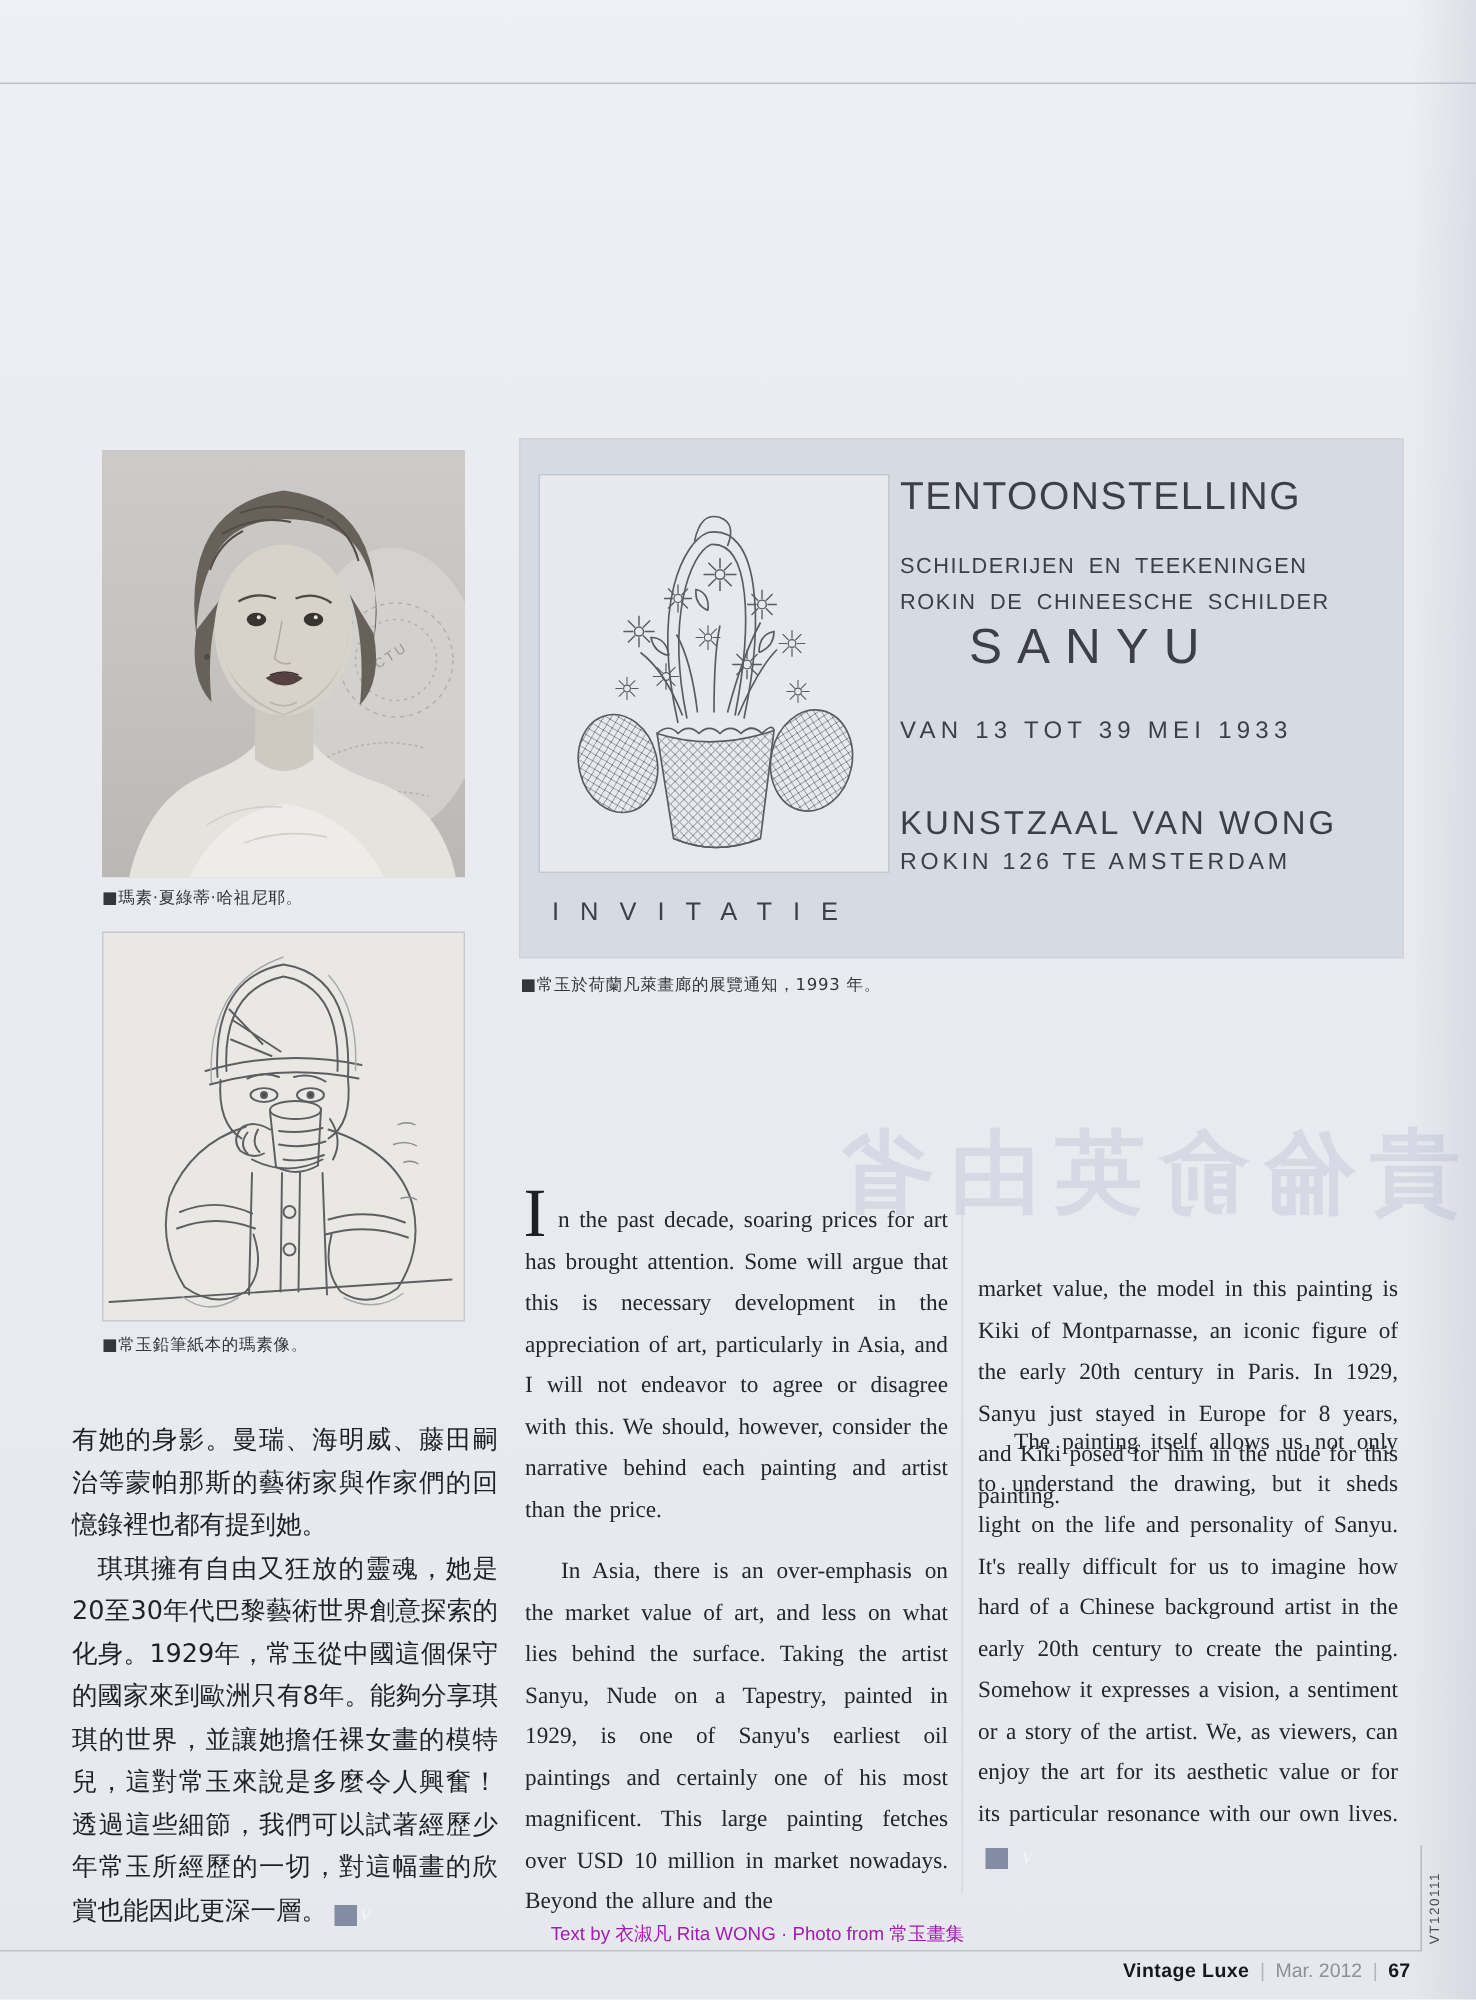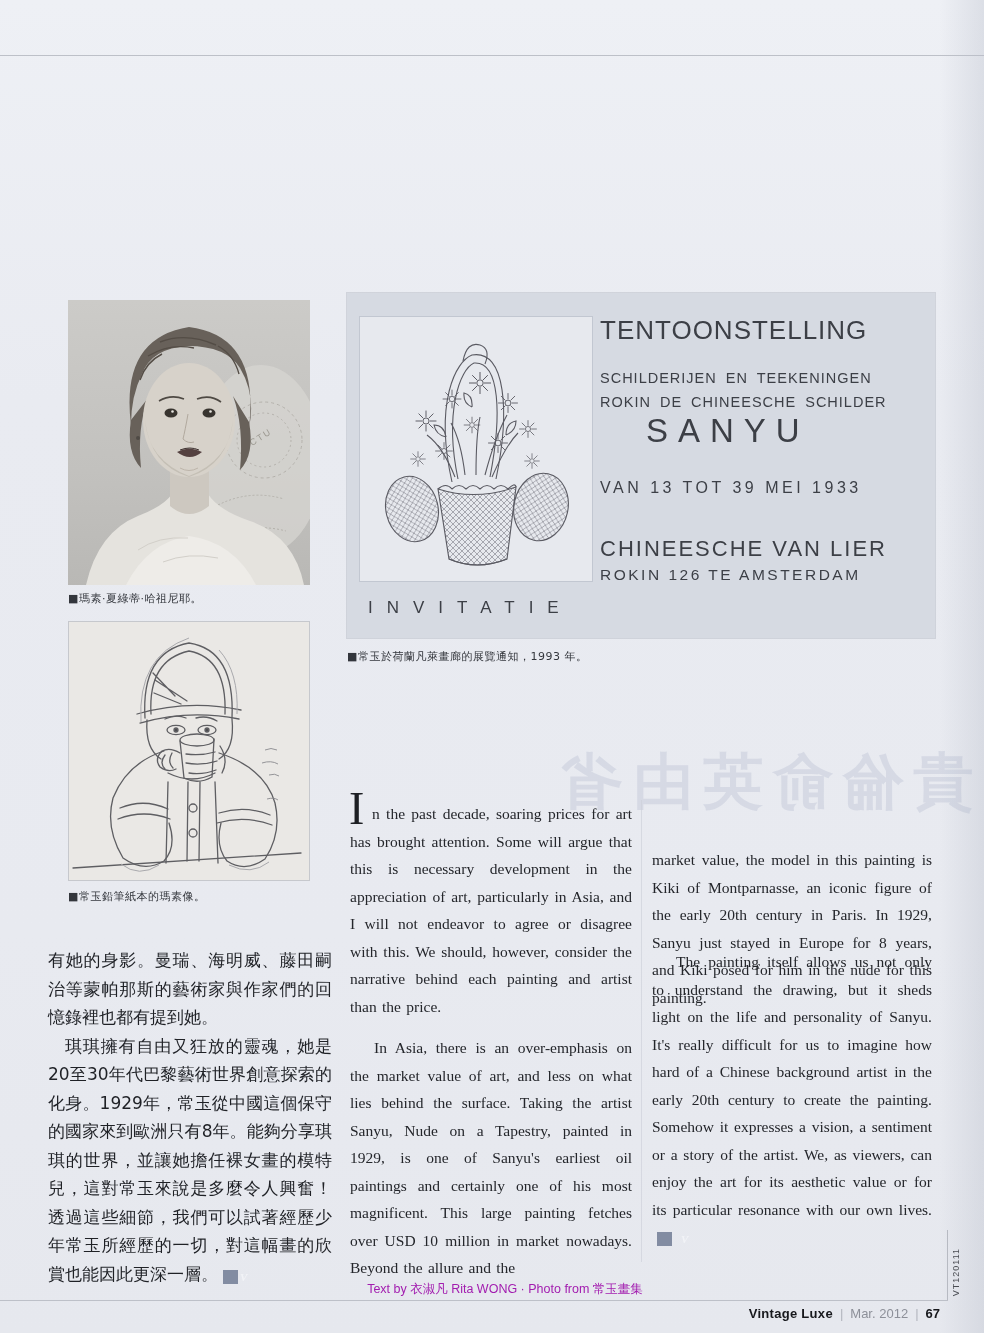--- a/index.html
+++ b/index.html
@@ -203,21 +203,21 @@
       <use href="#dz" transform="translate(172,144) scale(.7)"></use>
     </svg>
   </div>
   <div class="abs card-text t-invit" style="left:21px;top:305px;">INVITATIE</div>
 
   <div class="abs card-text t-title" style="left:253px;top:22px;">TENTOONSTELLING</div>
   <div class="abs card-text t-sub" style="left:253px;top:57px;">SCHILDERIJEN EN TEEKENINGEN</div>
   <div class="abs card-text t-sub" style="left:253px;top:81px;">ROKIN DE CHINEESCHE SCHILDER</div>
   <div class="abs card-text t-artist" style="left:299px;top:119px;">SANYU</div>
   <div class="abs card-text t-dates" style="left:253px;top:186px;">VAN 13 TOT 39 MEI 1933</div>
-  <div class="abs card-text t-venue" style="left:253px;top:243px;">CHINEESCHE VAN LIER</div>
+  <div class="abs card-text t-venue" style="left:253px;top:243px;">KUNSTZAAL VAN WONG</div>
   <div class="abs card-text t-addr" style="left:253px;top:273px;">ROKIN 126 TE AMSTERDAM</div>
 </div>
 <div class="abs caption" style="left:347px;top:649px;width:400px;">■常玉於荷蘭凡萊畫廊的展覽通知，1993 年。</div>
 
 <div class="abs watermark" style="left:552px;top:742px;">貴倫俞英由省</div>
 
 <div class="abs" style="left:48px;top:946px;width:284px;">
   <p class="zh">有她的身影。曼瑞、海明威、藤田嗣治等蒙帕那斯的藝術家與作家們的回憶錄裡也都有提到她。</p>
   <p class="zh zh-indent"><span>琪琪擁有自由又狂放的靈魂，她是20至30年代巴黎藝術世界創意探索的化身。1929年，常玉從中國這個保守的國家來到歐洲只有8年。能夠分享琪琪的世界，並讓她擔任裸女畫的模特兒，這對常玉來說是多麼令人興奮！透過這些細節，我們可以試著經歷少年常玉所經歷的一切，對這幅畫的欣賞也能因此更深一層。</span><span class="endmark">V</span></p>
 </div>

